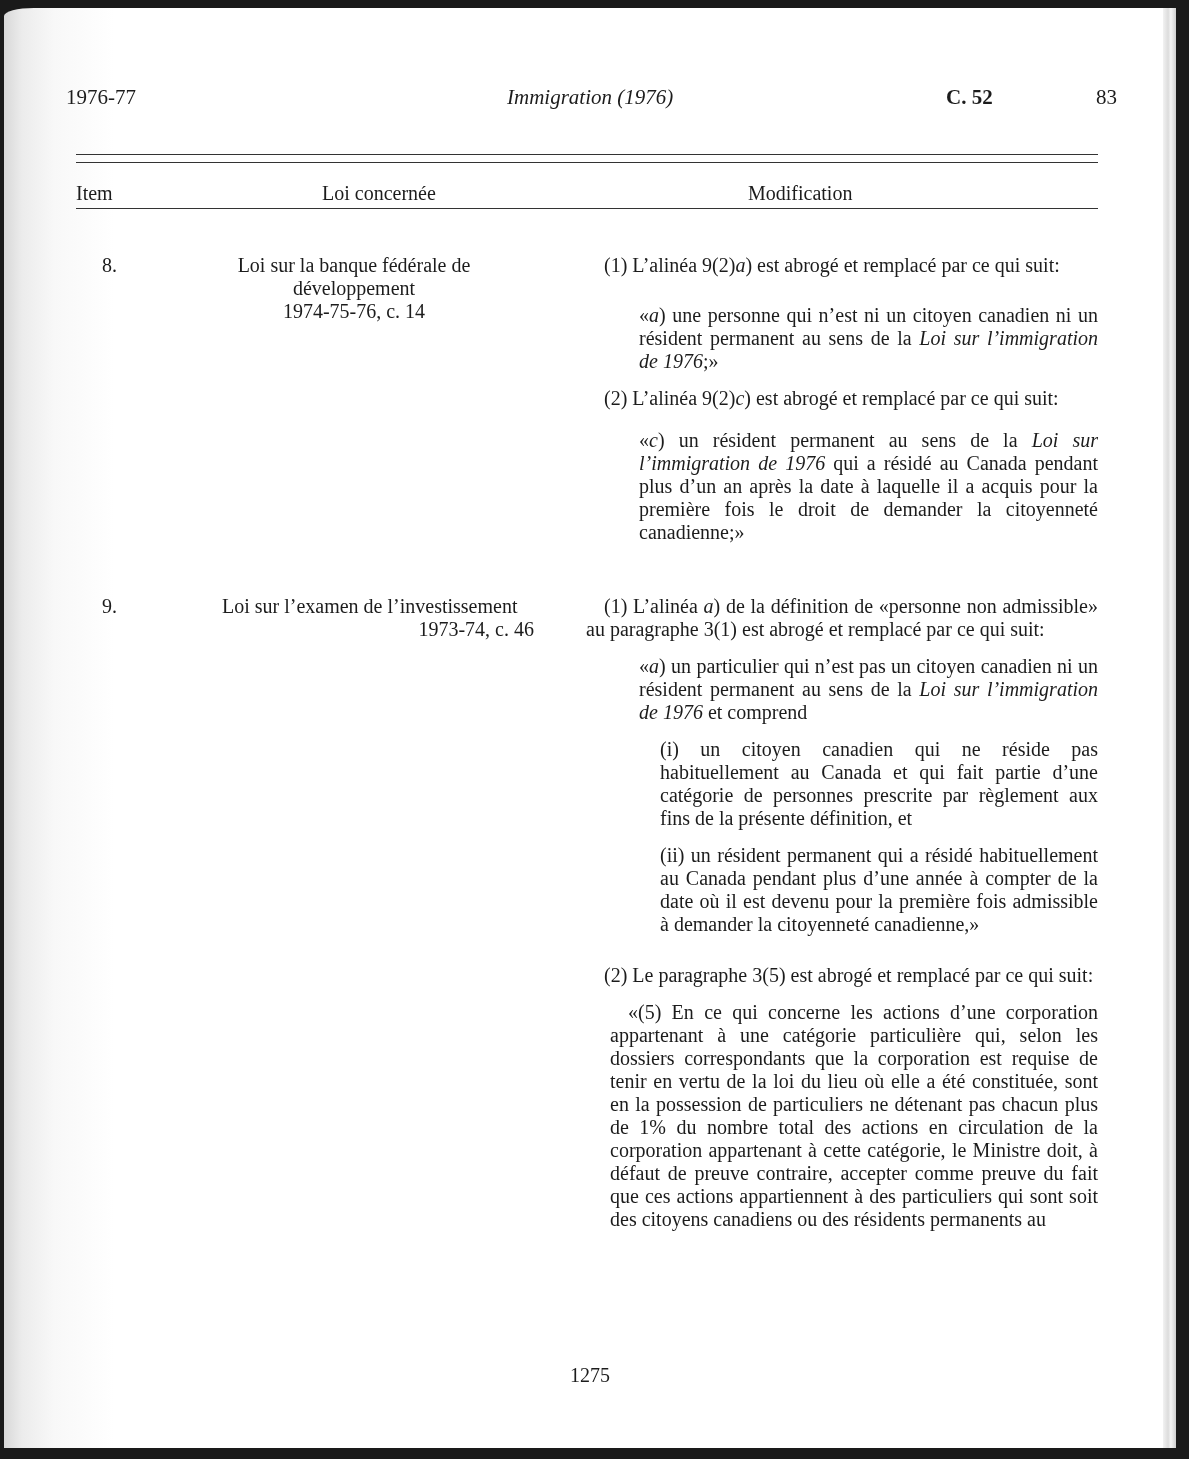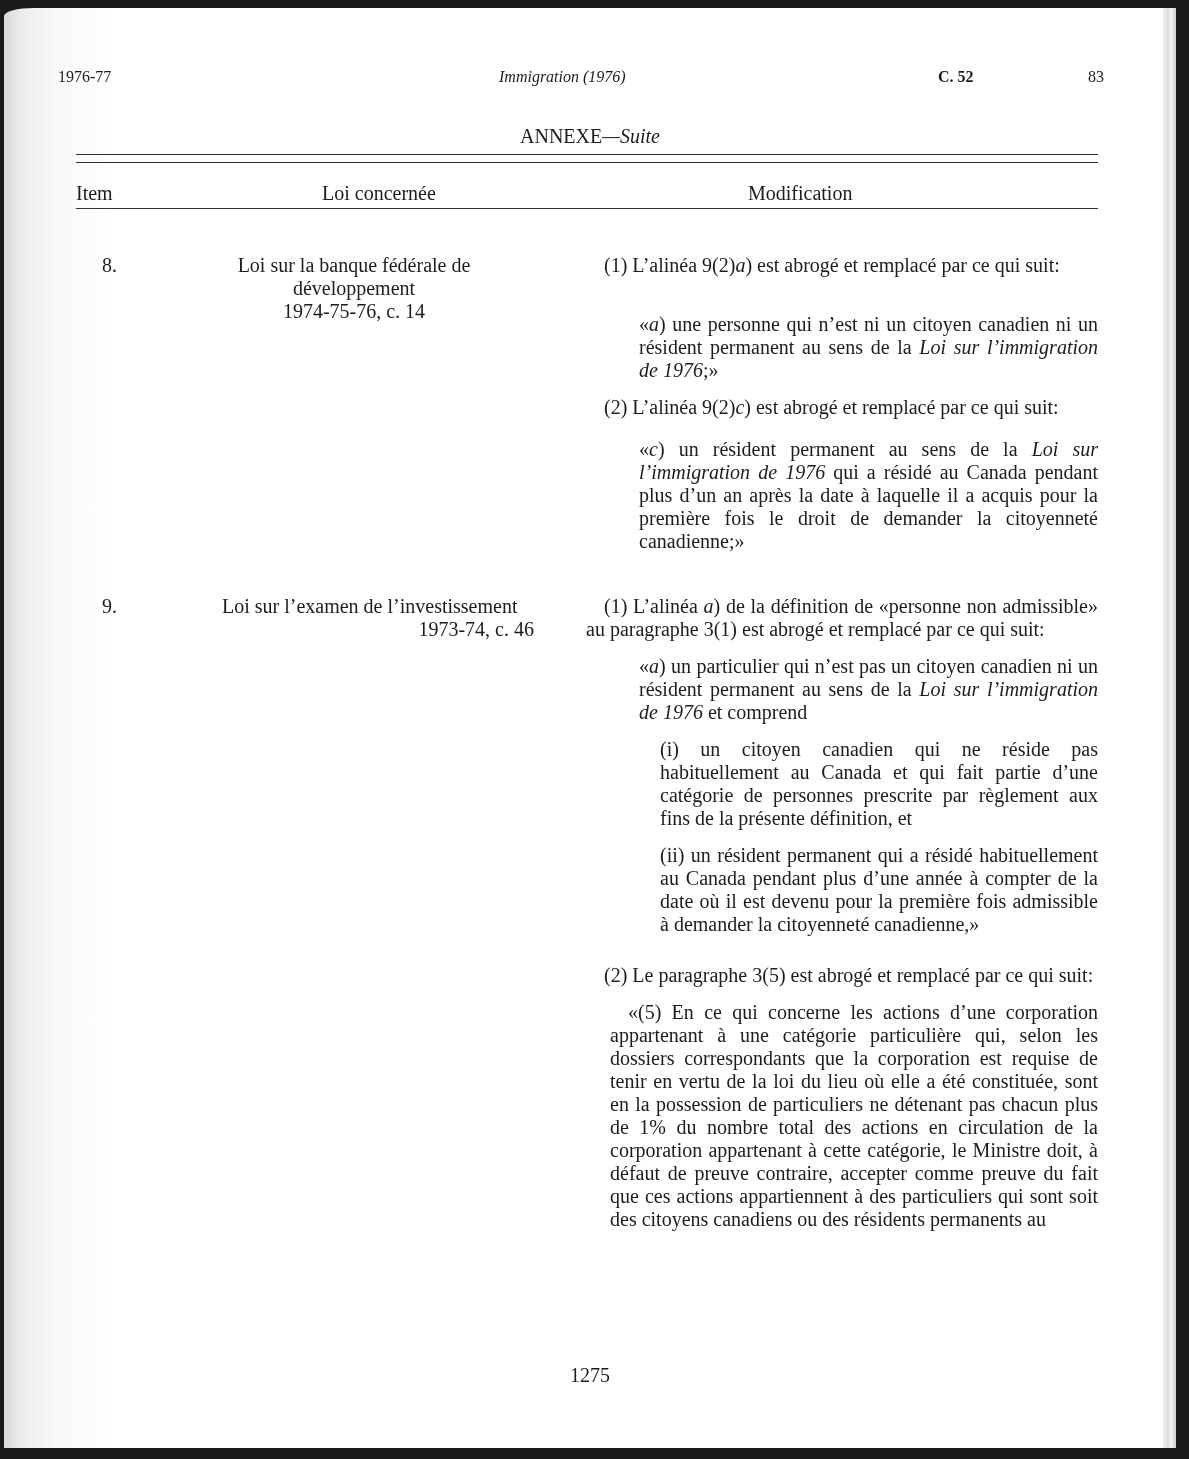--- a/index.html
+++ b/index.html
@@ -12,21 +12,21 @@
     }
     .page {
       position: absolute; left: 4px; top: 8px; width: 1172px; height: 1440px;
       background: linear-gradient(to right, #d8d8d8 0px, #ececec 18px, #f8f8f8 50px, #ffffff 110px, #ffffff 100%);
       border-top-left-radius: 30px 8px;
     }
     .edge-right {
       position: absolute; right: 0; top: 0; width: 13px; height: 1440px;
       background: linear-gradient(to right, #f2f2f2, #dcdcdc 40%, #f5f5f5 60%, #cfcfcf);
     }
-    .run-head { position: absolute; top: 60px; font-size: 16px; }
+    .run-head { position: absolute; top: 77px; font-size: 21px; margin-left: 8px; }
     .rh-left { left: 54px; }
     .rh-center { left: 495px; font-style: italic; }
     .rh-chap { left: 934px; font-weight: bold; }
     .rh-page { left: 1084px; }
     .annex-title { position: absolute; top: 117px; left: 0; width: 1172px; text-align: center; font-size: 20px; }
     .annex-title .suite { font-style: italic; }
     .rule { position: absolute; left: 72px; width: 1022px; height: 1px; background: #333; }
     .col-head { position: absolute; top: 174px; font-size: 20px; }
     .ch-item { left: 72px; }
     .ch-loi { left: 318px; }
@@ -49,41 +49,40 @@
 <body>
 
 <div class="page">
   <div class="edge-right"></div>
 
   <span class="run-head rh-left">1976-77</span>
   <span class="run-head rh-center"><span>Immigration</span> <span>(1976)</span></span>
   <span class="run-head rh-chap">C. 52</span>
   <span class="run-head rh-page">83</span>
 
-  <div class="annex-title"><span>ANNEXE</span><span class="suite">—Suite</span></div>
 
   <div class="rule" style="top:146px"></div>
   <div class="rule" style="top:154px"></div>
 
   <span class="col-head ch-item">Item</span>
   <span class="col-head ch-loi">Loi concernée</span>
   <span class="col-head ch-mod">Modification</span>
 
   <div class="rule" style="top:200px"></div>
 
   <span class="item-num" style="left:98px; top:246px">8.</span>
   <div class="loi" style="left:210px; width:280px; top:246px">
     <div>Loi sur la banque fédérale de</div>
     <div>développement</div>
     <div>1974-75-76, c. 14</div>
   </div>
 
   <div class="mod" style="top:246px">
     <p class="p-amend"><span>(1) L’alinéa 9(2)</span><span class="it">a</span><span>) est abrogé et remplacé par ce qui suit:</span></p>
-    <p class="p-quote" style="margin-top:36px"><span>«</span><span class="it">a</span><span>) une personne qui n’est ni un citoyen canadien ni un résident permanent au sens de la </span><span class="it">Loi sur l’immigration de 1976</span><span>;»</span></p>
+    <p class="p-quote" style="margin-top:27px"><span>«</span><span class="it">a</span><span>) une personne qui n’est ni un citoyen canadien ni un résident permanent au sens de la </span><span class="it">Loi sur l’immigration de 1976</span><span>;»</span></p>
     <p class="p-amend" style="margin-top:14px"><span>(2) L’alinéa 9(2)</span><span class="it">c</span><span>) est abrogé et remplacé par ce qui suit:</span></p>
     <p class="p-quote" style="margin-top:19px"><span>«</span><span class="it">c</span><span>) un résident permanent au sens de la </span><span class="it">Loi sur l’immigration de 1976</span><span> qui a résidé au Canada pendant plus d’un an après la date à laquelle il a acquis pour la première fois le droit de demander la citoyenneté canadienne;»</span></p>
   </div>
 
   <span class="item-num" style="left:98px; top:587px">9.</span>
   <div class="loi" style="left:218px; width:312px; top:587px">
     <div style="text-align:left">Loi sur l’examen de l’investissement</div>
     <div style="text-align:right; padding-left:16px">1973-74, c. 46</div>
   </div>
 

